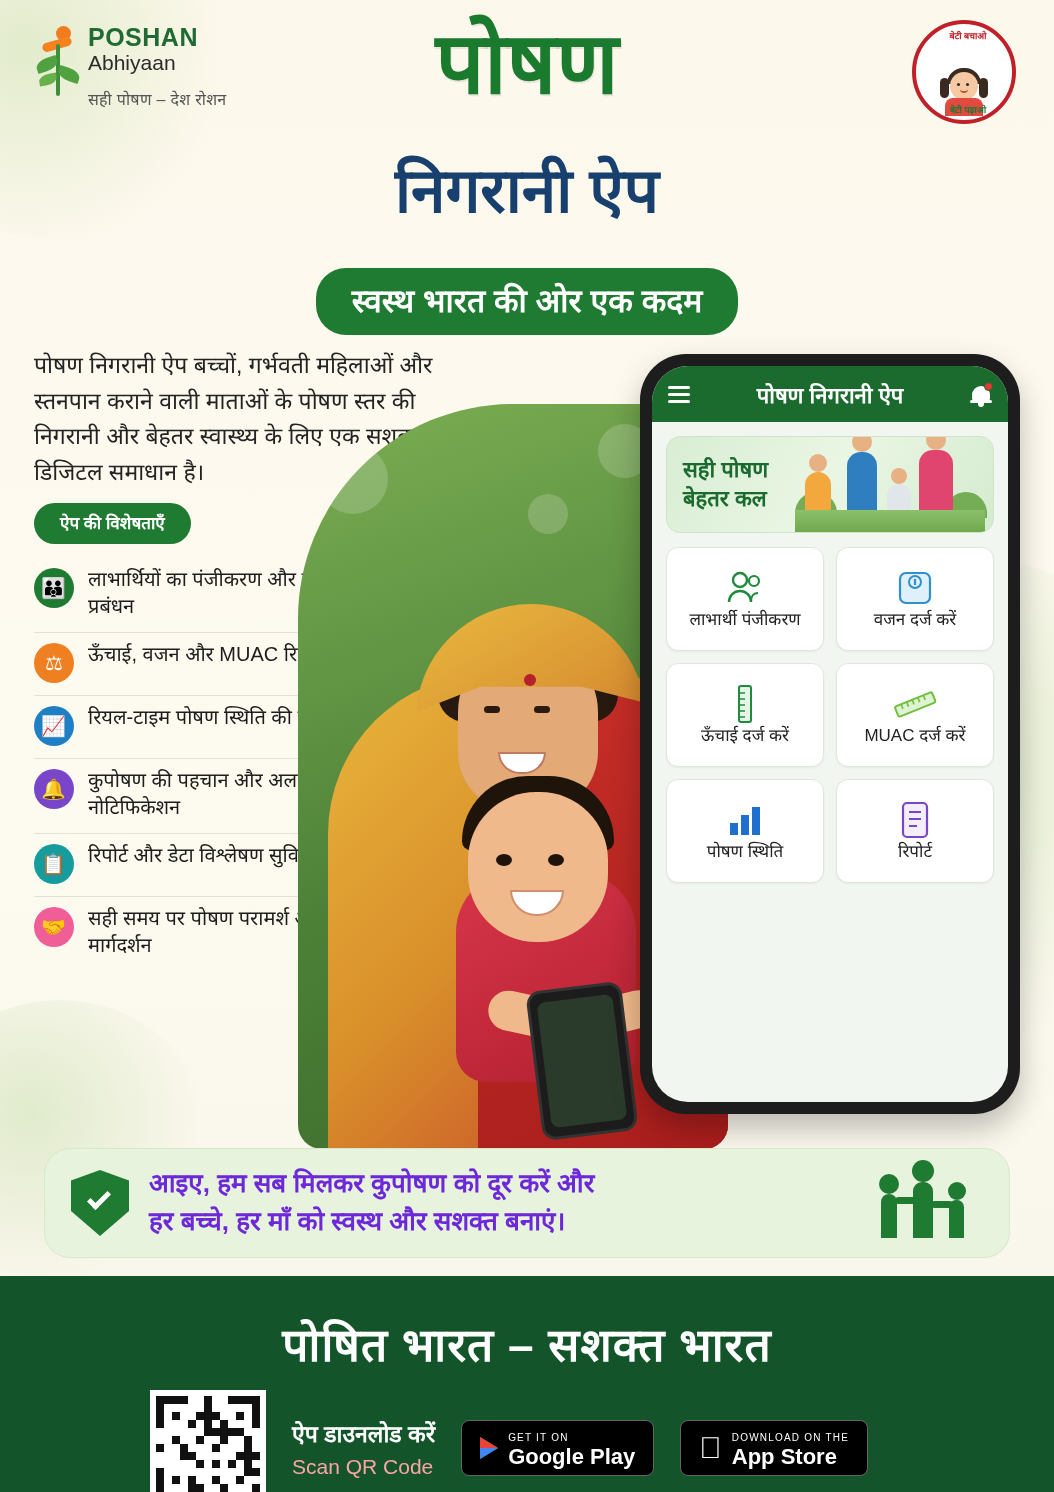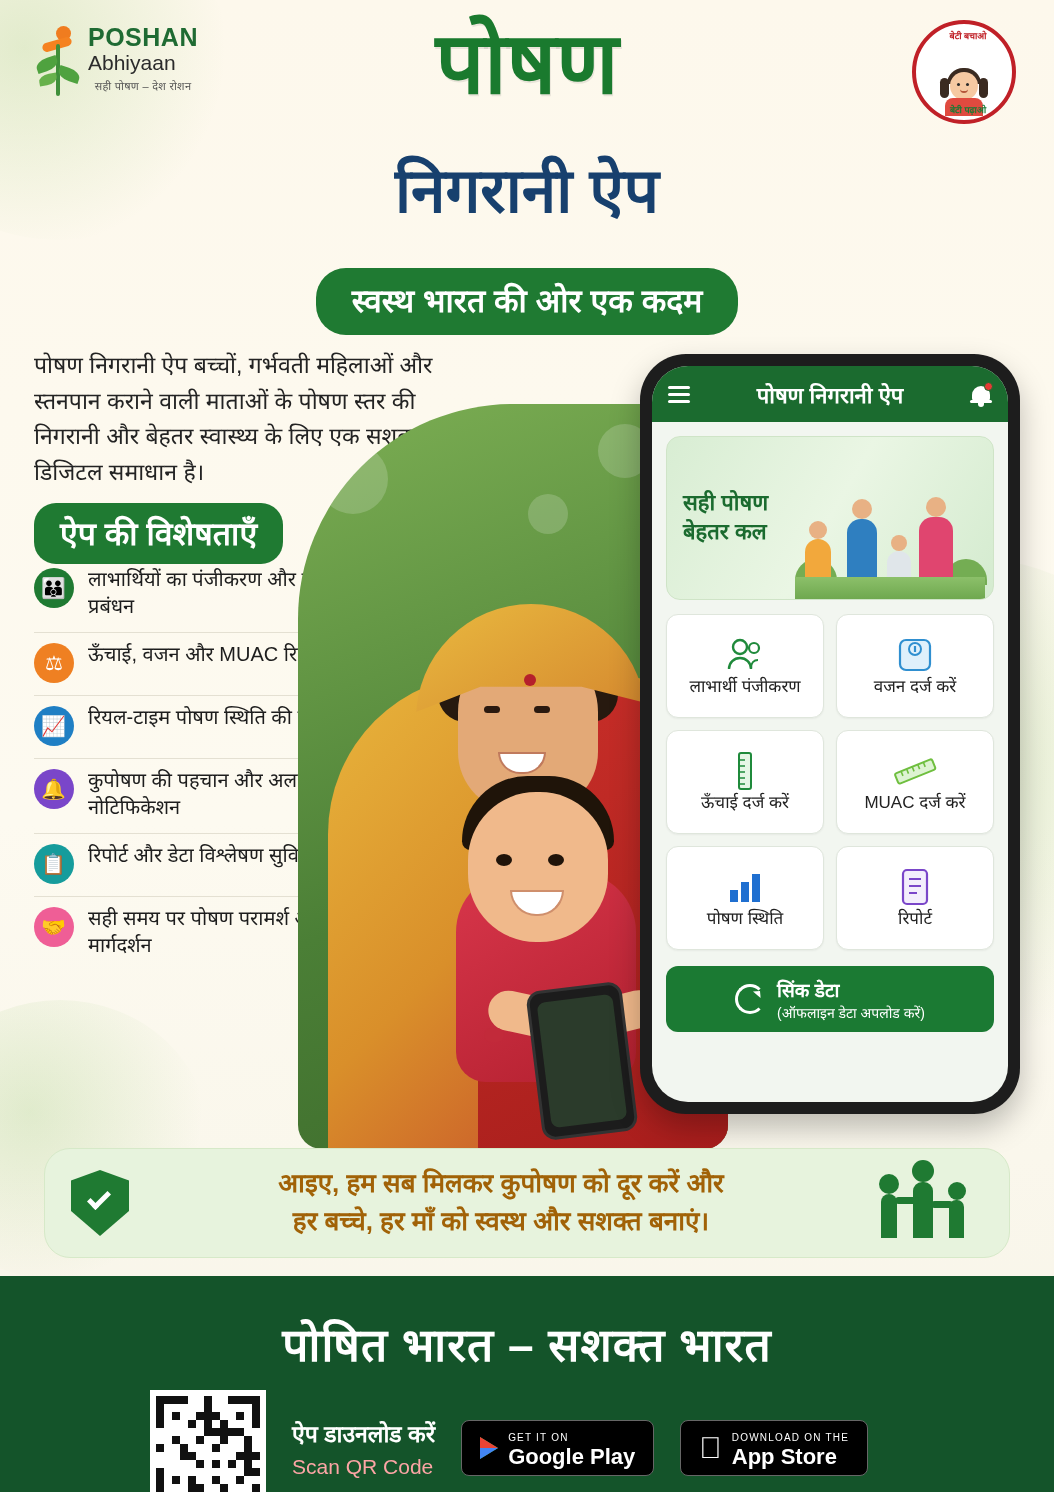--- a/index.html
+++ b/index.html
@@ -37,21 +37,21 @@
     position:absolute; width:22px; height:13px; background:#4fa23f;
     border-radius:60% 0 60% 0;
   }
   .logo-mark .leafL { left:0px; top:34px; transform:rotate(-18deg); }
   .logo-mark .leafR { left:22px; top:44px; transform:rotate(18deg) scaleX(-1); }
   .logo-mark .leafL2 { position:absolute; left:3px; top:50px; width:18px;height:11px;background:#67b14b;border-radius:60% 0 60% 0; transform:rotate(-10deg);}
   .logo-mark .head { position:absolute; left:20px; top:2px; width:15px; height:15px; border-radius:50%; background:#f07c1f; }
   .logo-mark .arm { position:absolute; left:6px; top:16px; width:30px; height:9px; background:#f58220; border-radius:5px; transform:rotate(-16deg); }
   .logo-text .t1 { font-size:25px; font-weight:bold; color:#1f6b33; letter-spacing:0.5px; line-height:1.05; }
   .logo-text .t2 { font-size:21px; color:#2b2b2b; line-height:1.2; }
-  .logo-text .t3 { font-size:11px; color:#555; margin-top:3px; letter-spacing:0.3px;text-align:center;}
+  .logo-text .t3 { font-size:16px; color:#555; margin-top:13px; letter-spacing:0.3px;}
 
   .bbbp {
     position:absolute; right:38px; top:20px; width:104px; height:104px; border-radius:50%;
     background:#fff; border:4px solid #c02027; overflow:hidden;
   }
   .bbbp .ring-top, .bbbp .ring-bot {
     position:absolute; left:0; width:104px; text-align:center; font-size:9px; color:#c02027; font-weight:bold;
   }
   .bbbp .ring-top { top:5px; }
   .bbbp .ring-bot { bottom:4px; color:#1b7a34; }
@@ -86,21 +86,21 @@
 
   
   .intro {
     position:absolute; left:34px; top:348px; width:450px;
     font-size:23px; line-height:1.55; color:#232323; font-weight:500;
   }
 
   .feat-head-wrap { position:absolute; left:34px; top:503px; }
   .feat-head {
     display:inline-block; background:#1f7a32; color:#fff;
-    font-size:32px; font-weight:bold; padding:8px 26px 10px; border-radius:22px;
+    font-size:17px; font-weight:bold; padding:8px 26px 10px; border-radius:22px;
   }
 
   .features { position:absolute; left:34px; top:558px; width:330px; }
   .feature { display:flex; gap:14px; align-items:flex-start; padding:8px 0 12px; }
   .feature + .feature { border-top:1px solid #e4e0d2; }
   .fic {
     flex:0 0 40px; width:40px; height:40px; border-radius:50%;
     display:flex; align-items:center; justify-content:center;
     color:#fff; font-size:20px; margin-top:2px;
   }
@@ -183,21 +183,21 @@
   .app-bar .burger { display:flex; flex-direction:column; gap:4px; cursor:pointer; }
   .app-bar .burger i { display:block; width:22px; height:3px; background:#fff; border-radius:2px; }
   .app-bar .app-title { flex:1; text-align:center; font-size:22px; font-weight:bold; }
   .bell { position:relative; width:22px; height:24px; }
   .bell .b-body2 { position:absolute; left:2px; top:4px; width:18px; height:15px; border-radius:9px 9px 3px 3px; background:#fff; }
   .bell .b-base { position:absolute; left:0; top:18px; width:22px; height:3px; background:#fff; border-radius:2px; }
   .bell .b-dot { position:absolute; right:-1px; top:0; width:9px; height:9px; border-radius:50%; background:#e53935; border:1px solid #1b6b2f;}
   .bell .b-cl { position:absolute; left:8px; top:21px; width:6px;height:4px;border-radius:0 0 4px 4px;background:#fff;}
 
   .hero-card {
-    margin:14px; height:164px; border-radius:14px; overflow:hidden; position:relative;
+    margin:14px; height:97px; border-radius:14px; overflow:hidden; position:relative;
     background:linear-gradient(120deg,#d8edd3 0%,#eaf6e4 50%,#d4ebcf 100%);
     border:1px solid #cfe4c7;
     display:flex; align-items:center;
   }
   .hero-text { padding-left:16px; font-size:22px; font-weight:bold; color:#1b6b2f; line-height:1.3; z-index:2;}
   .hero-figs { position:absolute; right:8px; bottom:0; width:190px; height:118px; }
   .fig { position:absolute; bottom:8px; border-radius:14px 14px 4px 4px; }
   .fig .h { position:absolute; left:50%; transform:translateX(-50%); border-radius:50%; background:#e8b184;}
   .ground { position:absolute; left:0; right:0; bottom:0; height:22px; background:linear-gradient(#8cc06a,#6fa84f); }
   .bush { position:absolute; bottom:14px; width:42px;height:26px;border-radius:22px 22px 0 0;background:#74ad53;}
@@ -231,21 +231,21 @@
   }
   .shield { width:58px; height:66px; position:relative; flex:0 0 58px;}
   .shield .sh {
     position:absolute; inset:0; background:#1f7a32;
     clip-path:polygon(50% 0,100% 16%,100% 62%,50% 100%,0 62%,0 16%);
   }
   .shield .tick {
     position:absolute; left:17px; top:22px; width:22px; height:12px;
     border-left:5px solid #fff; border-bottom:5px solid #fff; transform:rotate(-45deg);
   }
-  .banner-text { flex:1; text-align:center; font-size:26px; line-height:1.45; color:#a16207; font-weight:bold; }
+  .banner-text { flex:1; font-size:26px; line-height:1.45; color:#6d28d9; font-weight:bold; }
   .fam { width:110px; height:70px; position:relative; flex:0 0 110px; }
   .fam .p { position:absolute; bottom:0; background:#1f7a32; }
 
   
   .footer {
     position:absolute; left:0; right:0; bottom:0; height:216px;
     background:#14542a;
   }
   .footer .slogan {
     text-align:center; color:#fff; font-size:46px; font-weight:bold; padding-top:36px; letter-spacing:1px;
@@ -487,27 +487,20 @@
           <div class="t-ic">
             <svg width="30" height="38" viewBox="0 0 30 38">
                 <rect x="3" y="2" width="24" height="34" rx="4" fill="#f3eefc" stroke="#7a46c9" stroke-width="2.2"></rect>
                 <path d="M9 11h12M9 18h12M9 25h8" stroke="#7a46c9" stroke-width="2"></path>
               </svg>
           </div>
           <div class="t-label">रिपोर्ट</div>
         </div>
       </div>
 
-      <div class="sync">
-        <div class="s-ic"></div>
-        <div>
-          <div class="s-t1">सिंक डेटा</div>
-          <div class="s-t2">(ऑफलाइन डेटा अपलोड करें)</div>
-        </div>
-      </div>
 
     </div>
   </div>
 
   <div class="banner">
     <div class="shield">
       <div class="sh"></div>
         <div class="tick"></div>
     </div>
     <div class="banner-text">

